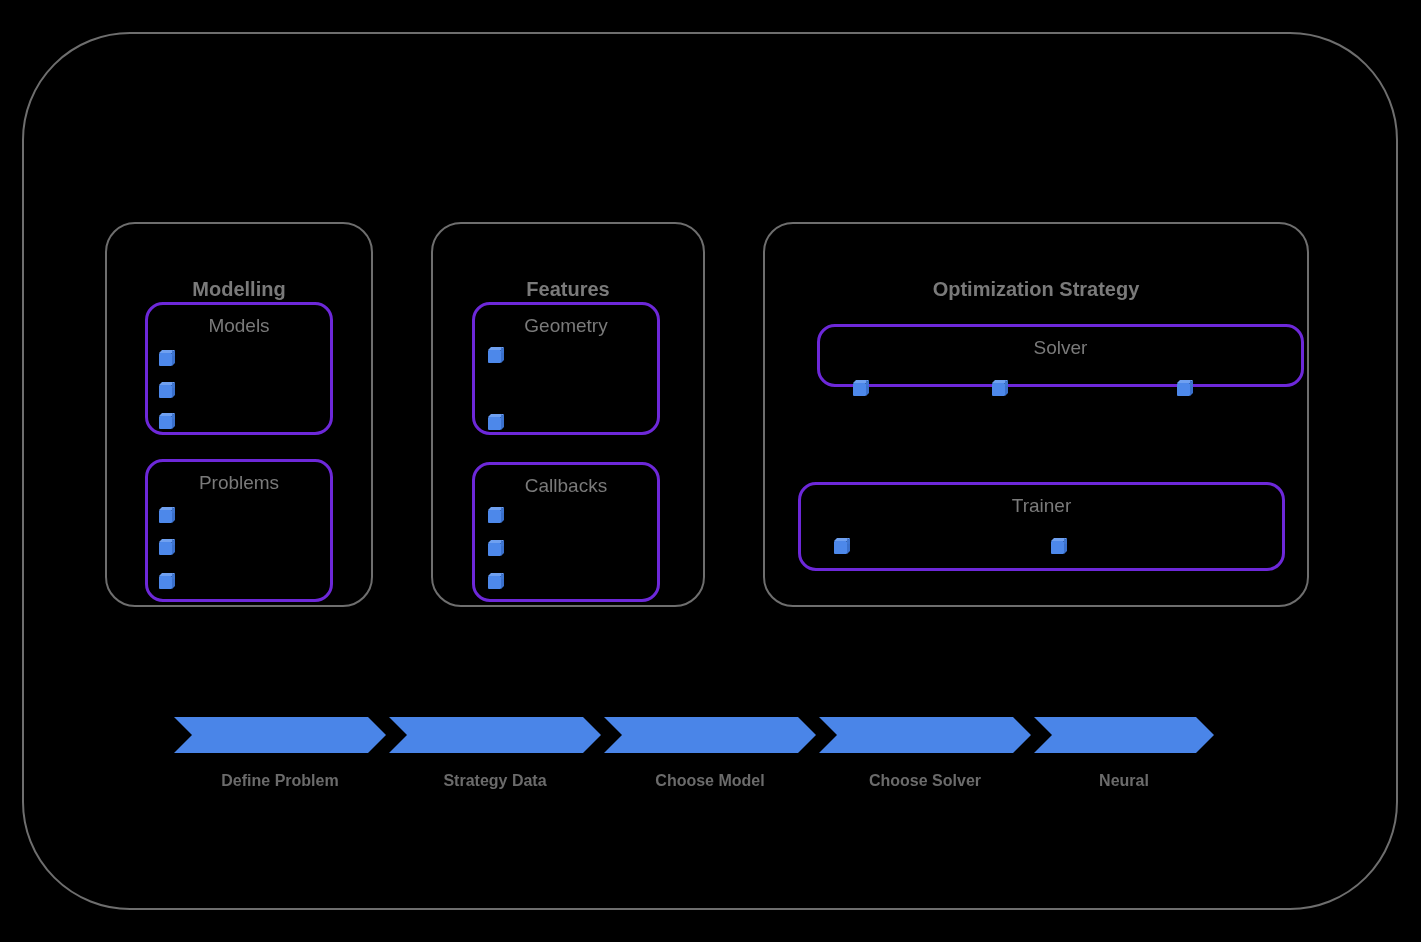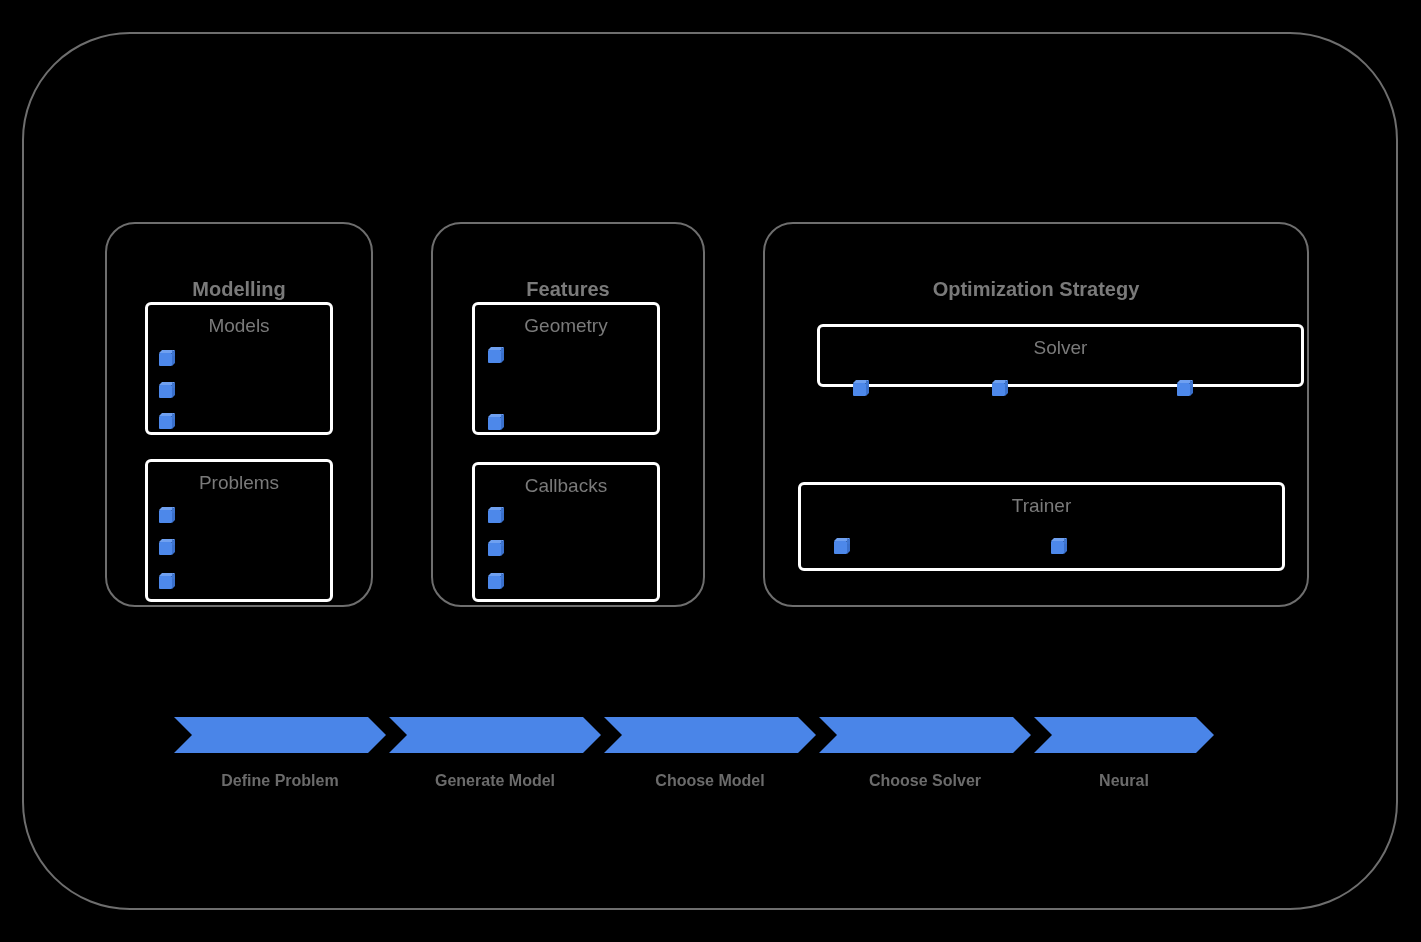--- a/index.html
+++ b/index.html
@@ -71,22 +71,22 @@
   }
 
   #panel-modelling { left: 105px; top: 222px; width: 268px; height: 385px; }
   #panel-features  { left: 431px; top: 222px; width: 274px; height: 385px; }
   #panel-optimization { left: 763px; top: 222px; width: 546px; height: 385px; }
 
   
   .blue-box {
     position: absolute;
     box-sizing: border-box;
-    border: 3px solid #ffffff;
-    border-radius: 6px;
+    border: 3px solid #6d28d9;
+    border-radius: 18px;
     background: transparent;
   }
   .blue-box-title {
     position: absolute;
     left: 0;
     top: 10px;
     width: 100%;
     text-align: center;
     color: #7a7a7a;
     font-size: 19px;
@@ -279,18 +279,18 @@
 
   <div class="chevron-flow">
     <div class="chevron" style="left:0px;   width:212px;"></div>
     <div class="chevron" style="left:215px; width:212px;"></div>
     <div class="chevron" style="left:430px; width:212px;"></div>
     <div class="chevron" style="left:645px; width:212px;"></div>
     <div class="chevron" style="left:860px; width:180px;"></div>
   </div>
 
   <div class="flow-label" style="left:174px; width:212px;">Define Problem</div>
-  <div class="flow-label" style="left:389px; width:212px;">Generate Model</div>
+  <div class="flow-label" style="left:389px; width:212px;">Strategy Data</div>
   <div class="flow-label" style="left:604px; width:212px;">Choose Model</div>
   <div class="flow-label" style="left:819px; width:212px;">Choose Solver</div>
   <div class="flow-label" style="left:1034px; width:180px;">Neural</div>
 
 </div>
 
 </body></html>

